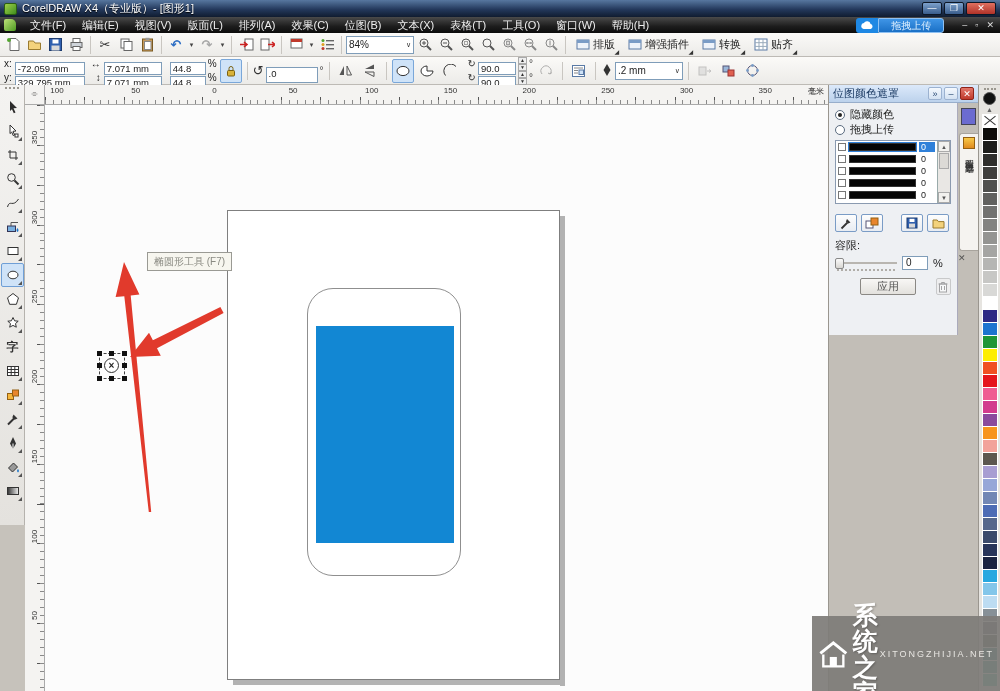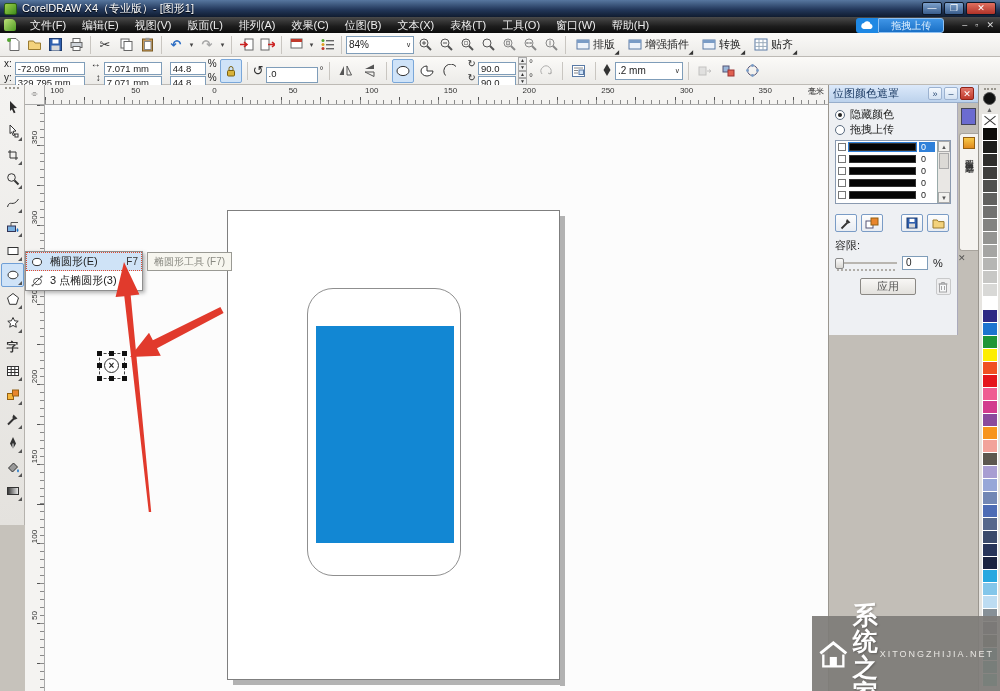--- a/index.html
+++ b/index.html
@@ -658,43 +658,20 @@
         <span class="handle" style="right:0;top:0"></span>
         <span class="handle" style="left:0;top:12px"></span>
         <span class="handle" style="right:0;top:12px"></span>
         <span class="handle" style="left:0;bottom:0"></span>
         <span class="handle" style="left:12px;bottom:0"></span>
         <span class="handle" style="right:0;bottom:0"></span>
         <span class="c">×</span>
       </div>
     </div>
 
-    <div class="flyout">
-      <div class="fly-row sel">
-        <span class="ic">
-            <svg width="12" height="12" viewBox="0 0 12 12">
-              <ellipse cx="6" cy="6" rx="4.5" ry="3.6" fill="#fff" stroke="#333"></ellipse>
-            </svg>
-          </span>
-        <span class="lab">椭圆形(E)</span>
-        <span class="sc">F7</span>
-      </div>
-      <div class="fly-row">
-        <span class="ic">
-            <svg width="12" height="12" viewBox="0 0 12 12">
-              <ellipse cx="6.5" cy="6.5" rx="4" ry="3.2" fill="none" stroke="#555"></ellipse>
-              <path d="M1.5 10.5 L10.5 1.5" stroke="#555"></path>
-              <circle cx="1.5" cy="10.5" r="1" fill="#555"></circle>
-              <circle cx="10.5" cy="1.5" r="1" fill="#555"></circle>
-            </svg>
-          </span>
-        <span class="lab">3 点椭圆形(3)</span>
-        <span class="sc"></span>
-      </div>
-    </div>
     <div class="tooltip">椭圆形工具 (F7)</div>
 
     <svg class="arrows" viewBox="0 0 828 606">
       <polygon points="124,177 139.4,209.6 130.7,210.5 151.2,426.9 148.8,427.1 124.3,211.2 115.6,212.1" fill="#e13a2c"></polygon>
       <polygon points="130,272 149,247.7 152.9,255.2 220.4,221.9 223.6,228.1 157,263.3 160.8,270.8" fill="#e13a2c"></polygon>
     </svg>
 
     <div class="docker-col">
       <div class="docker-title">
         <span class="t">位图颜色遮罩</span>

